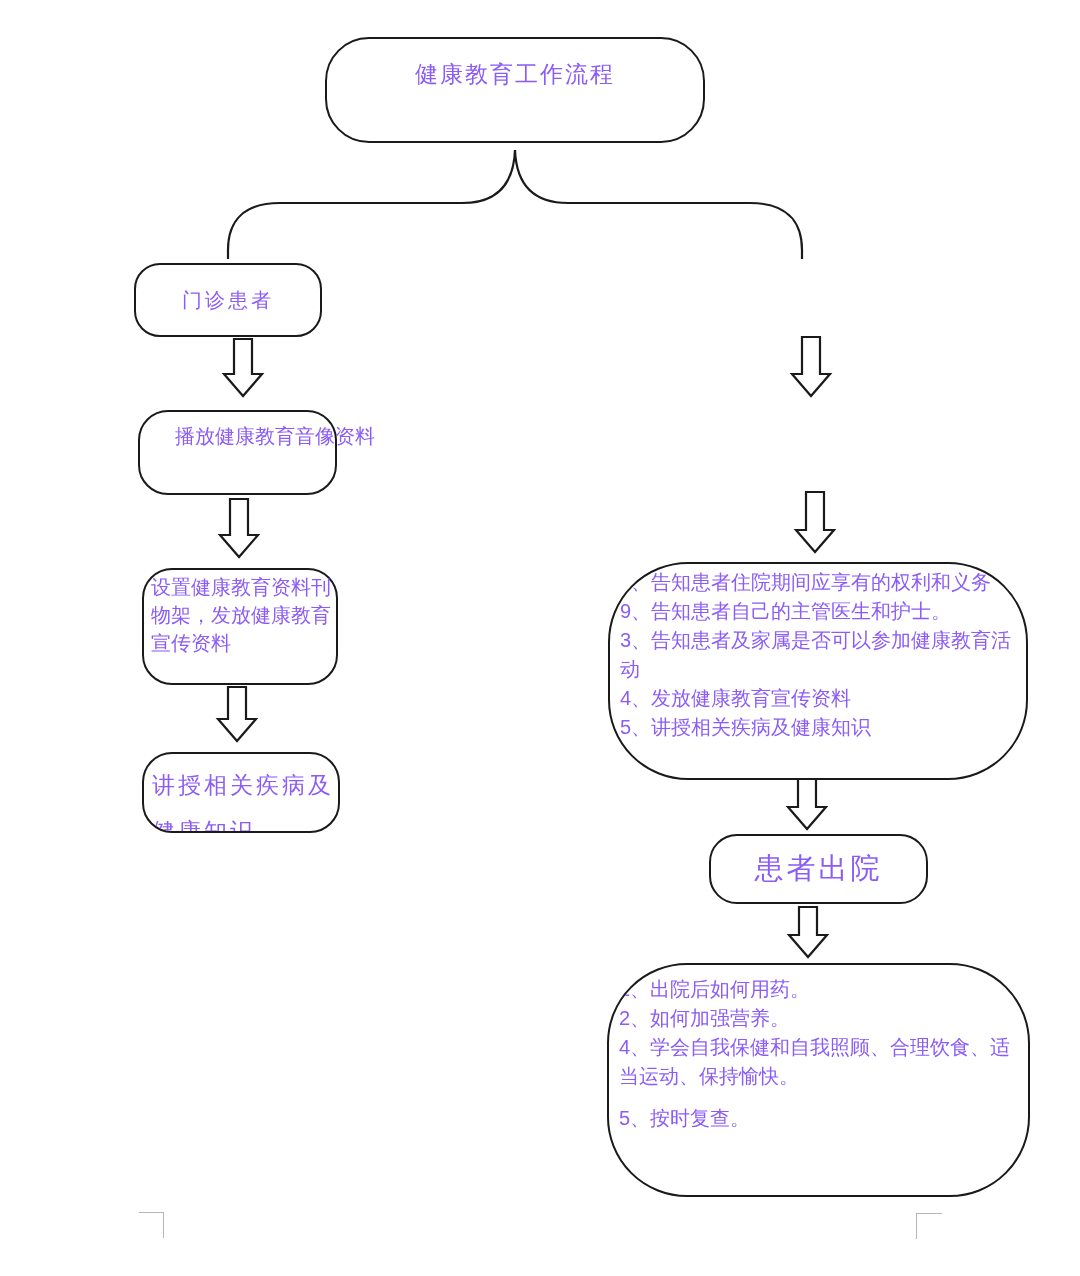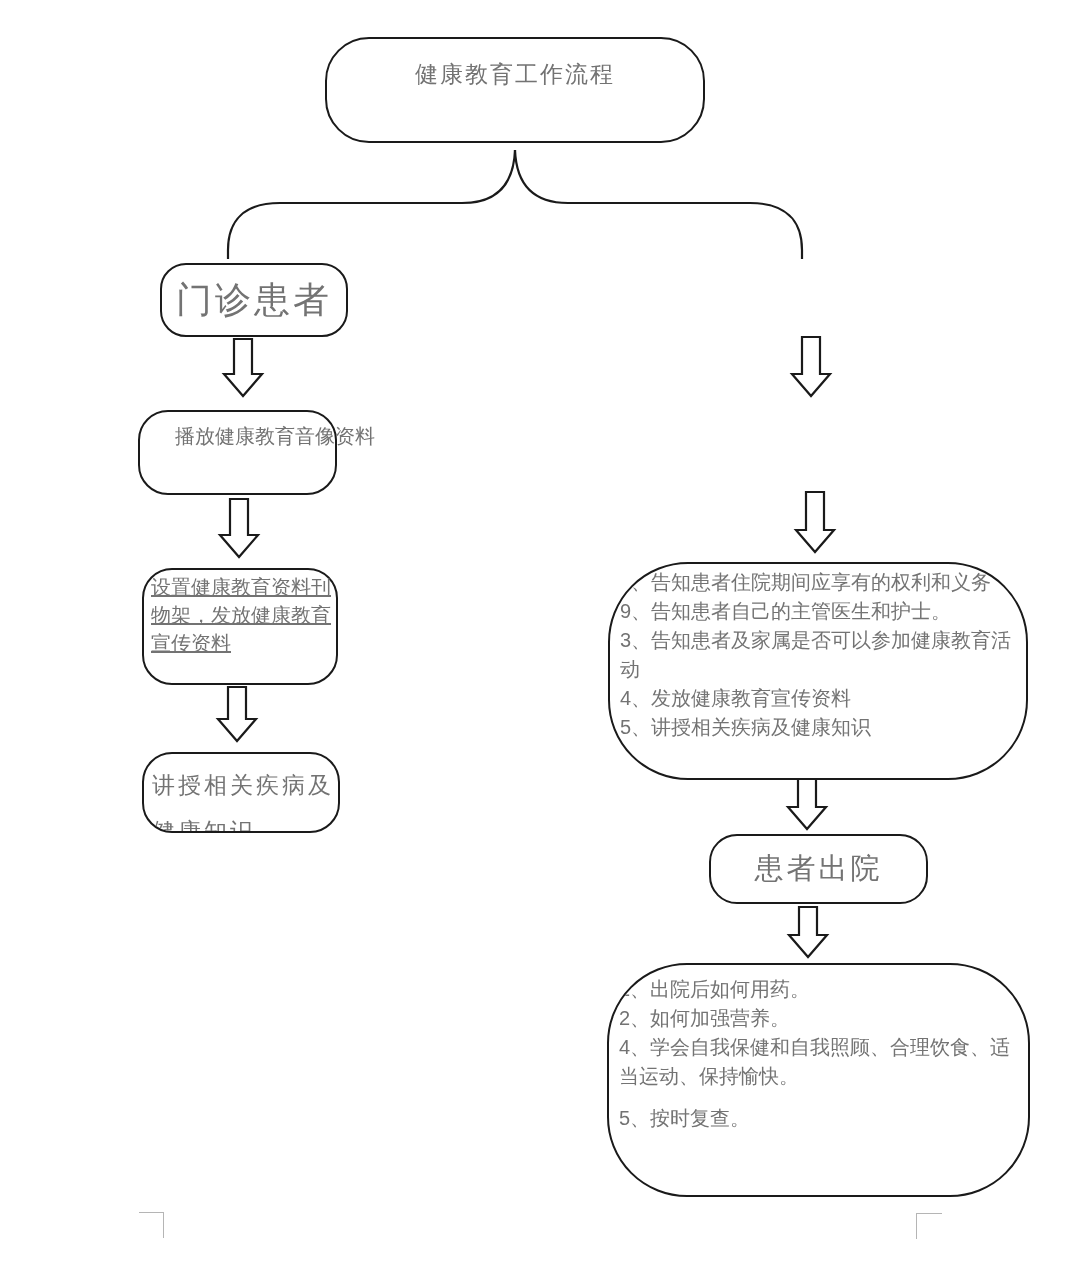--- a/index.html
+++ b/index.html
@@ -1,37 +1,37 @@
 <!DOCTYPE html>
 <html><head>
 <meta charset="utf-8">
 <style>
   html,body{margin:0;padding:0;background:#fff;}
   .page{
     position:relative;width:1080px;height:1276px;background:#ffffff;overflow:hidden;
-    font-family:"Liberation Sans","DejaVu Sans",sans-serif;color:#737373;
+    font-family:"Liberation Sans","DejaVu Sans",sans-serif;color:#8b5cf6;
   }
   .node{
     position:absolute;box-sizing:border-box;background:#fff;
     border:2.5px solid #1a1a1a;
   }
   .center-label{display:flex;align-items:center;justify-content:center;text-align:center;}
   svg.layer{position:absolute;left:0;top:0;}
   
   .title-box{left:325px;top:37px;width:380px;height:106px;border-radius:44px;}
   .title-text{padding-top:20px;font-size:23px;letter-spacing:2px;text-align:center;}
   
-  .outpatient-box{left:160px;top:263px;width:188px;height:74px;border-radius:26px;font-size:36px;letter-spacing:3px;}
+  .outpatient-box{left:134px;top:263px;width:188px;height:74px;border-radius:26px;font-size:20px;letter-spacing:3px;}
   .inpatient-box{left:706px;top:264px;width:197px;height:69px;border-radius:28px;font-size:28px;letter-spacing:3px;}
   .admission-box{left:722px;top:411px;width:205px;height:70px;border-radius:32px;font-size:28px;letter-spacing:3px;}
   .discharge-box{left:709px;top:834px;width:219px;height:70px;border-radius:28px;font-size:29px;letter-spacing:3px;}
   
   .step1-box{left:138px;top:410px;width:199px;height:85px;border-radius:30px;padding-left:24px;}
   .step1-text{padding:11px 0 0 11px;font-size:20px;white-space:nowrap;}
-  .step2-box{left:142px;top:568px;width:196px;height:117px;border-radius:30px;text-decoration:underline;}
+  .step2-box{left:142px;top:568px;width:196px;height:117px;border-radius:30px;}
   .step2-text{padding:3px 0 0 7px;font-size:20px;line-height:28px;word-break:break-all;width:186px;}
   .step3-box{left:142px;top:752px;width:198px;height:81px;border-radius:30px;overflow:hidden;}
   .step3-text{padding:8px 0 0 8px;font-size:23px;letter-spacing:3px;line-height:46px;word-break:break-all;width:186px;}
   
   .adm-detail-box{left:608px;top:562px;width:420px;height:218px;border-radius:80px;overflow:hidden;}
   .adm-detail-inner{padding:4px 8px 0 10px;}
   .dis-detail-box{left:607px;top:963px;width:423px;height:234px;border-radius:80px;overflow:hidden;}
   .dis-detail-inner{padding:10px 10px 0 10px;}
   .bigline{font-size:20px;line-height:29px;word-break:break-all;}
   .dis-item-last{margin-top:13px;}

